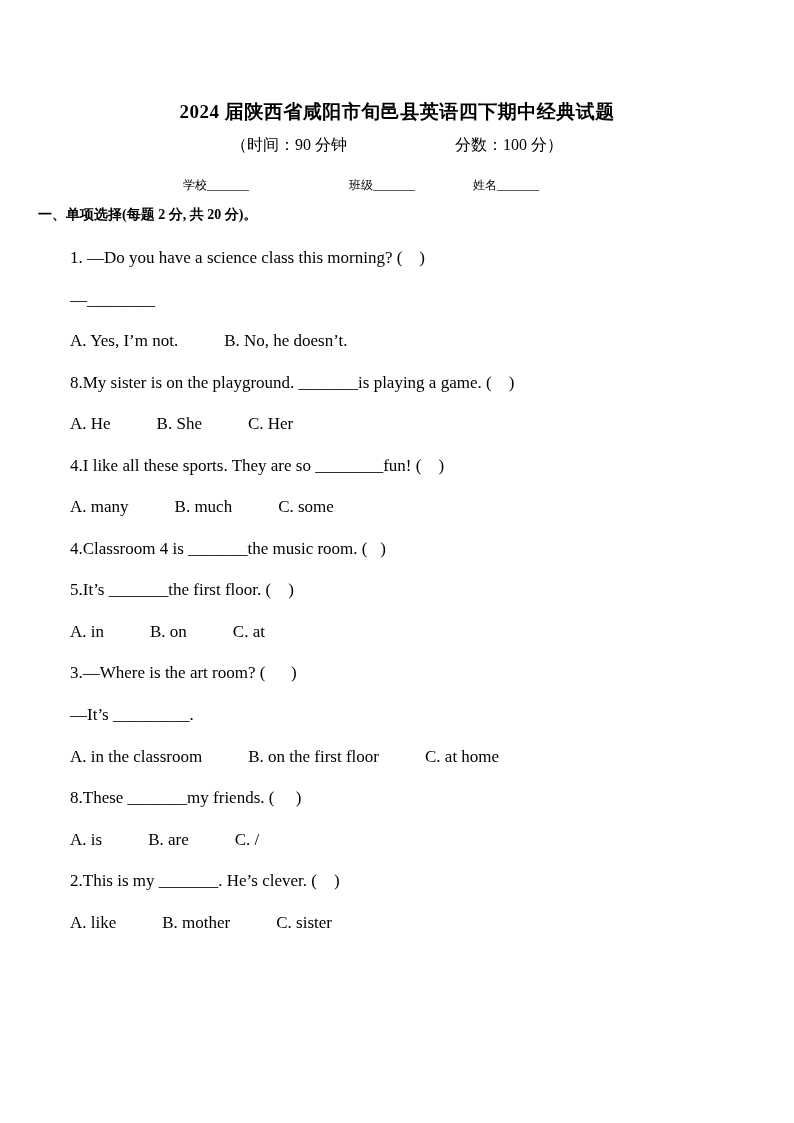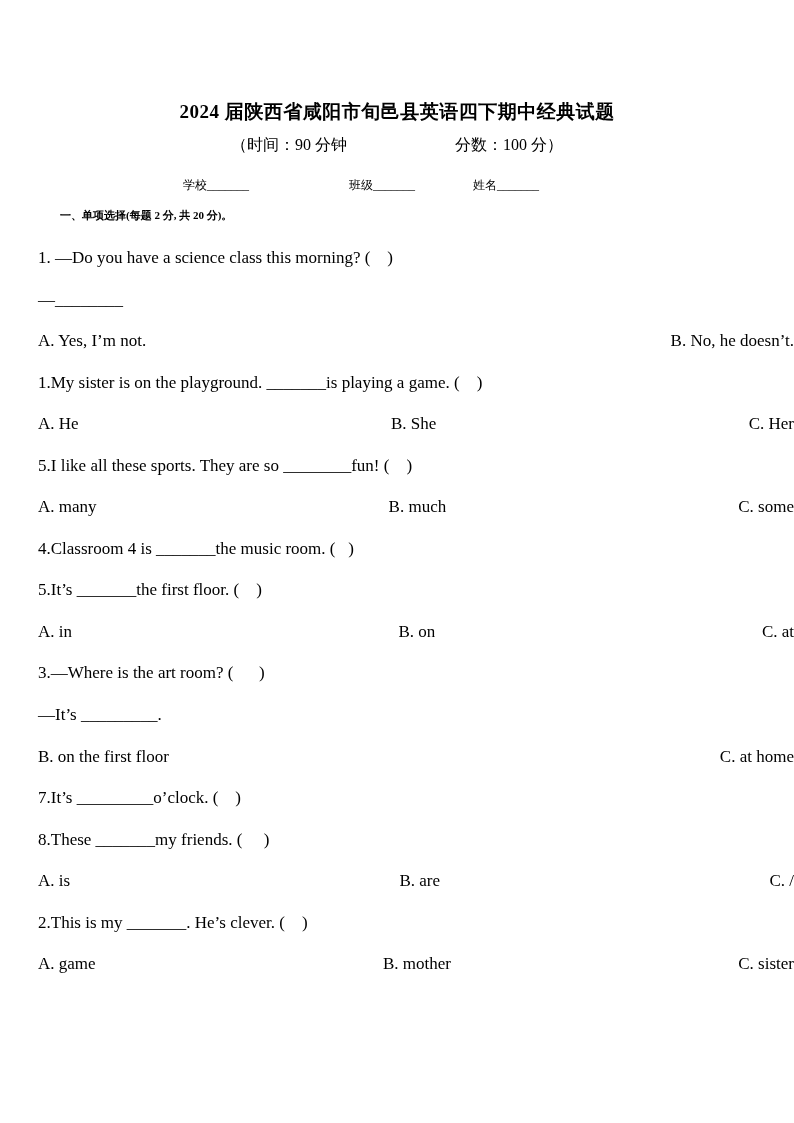--- a/index.html
+++ b/index.html
@@ -33,36 +33,35 @@
     height:30px;line-height:30px;
     display:flex;
     font-size:12px;
     white-space:pre;
   }
   .field-school{margin-left:183px;}
   .field-class{margin-left:100px;}
   .field-name{margin-left:58px;}
   .heading{
     height:30px;line-height:30px;
-    padding-left:60px;
+    padding-left:38px;
     font-weight:700;
-    font-size:11px;
+    font-size:14px;
   }
-  .qbody{margin-top:7px;}
+  .qbody{margin-top:7px;padding-left:32px;}
   .line{
     line-height:41.55px;
     min-height:41.55px;
     padding-left:38px;
     white-space:pre-wrap;
   }
   .opts{
     display:flex;
     gap:46px;
     white-space:pre;
-    justify-content:space-between;
   }
 </style>
 </head>
 <body>
 
 <div class="page">
 
   <div class="title">2024 届陕西省咸阳市旬邑县英语四下期中经典试题</div>
 
   <div class="subtitle">
@@ -80,60 +79,60 @@
 
   <div class="qbody">
 
     <div class="line">1. —Do you have a science class this morning? (    )</div>
     <div class="line">—________</div>
     <div class="line opts">
       <span>A. Yes, I’m not.</span>
       <span>B. No, he doesn’t.</span>
     </div>
 
-    <div class="line">1.My sister is on the playground. _______is playing a game. (    )</div>
+    <div class="line">8.My sister is on the playground. _______is playing a game. (    )</div>
     <div class="line opts">
       <span>A. He</span>
       <span>B. She</span>
       <span>C. Her</span>
     </div>
 
-    <div class="line">5.I like all these sports. They are so ________fun! (    )</div>
+    <div class="line">4.I like all these sports. They are so ________fun! (    )</div>
     <div class="line opts">
       <span>A. many</span>
       <span>B. much</span>
       <span>C. some</span>
     </div>
 
     <div class="line">4.Classroom 4 is _______the music room. (   )</div>
 
     <div class="line">5.It’s _______the first floor. (    )</div>
     <div class="line opts">
       <span>A. in</span>
       <span>B. on</span>
       <span>C. at</span>
     </div>
 
     <div class="line">3.—Where is the art room? (      )</div>
     <div class="line">—It’s _________.</div>
     <div class="line opts">
+      <span>A. in the classroom</span>
       <span>B. on the first floor</span>
       <span>C. at home</span>
     </div>
 
-    <div class="line">7.It’s _________o’clock. (    )</div>
 
     <div class="line">8.These _______my friends. (     )</div>
     <div class="line opts">
       <span>A. is</span>
       <span>B. are</span>
       <span>C. /</span>
     </div>
 
     <div class="line">2.This is my _______. He’s clever. (    )</div>
     <div class="line opts">
-      <span>A. game</span>
+      <span>A. like</span>
       <span>B. mother</span>
       <span>C. sister</span>
     </div>
 
   </div>
 </div>
 
 </body></html>

